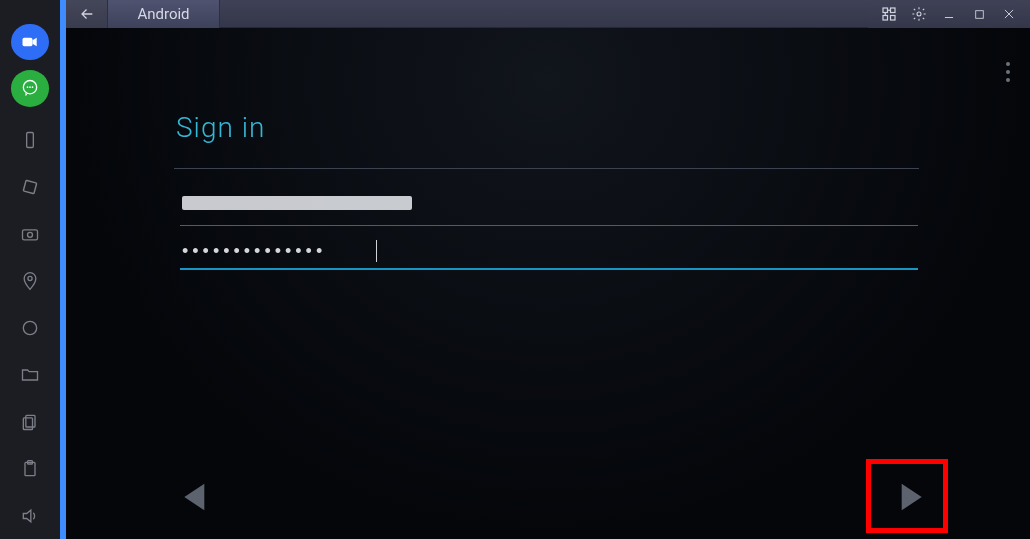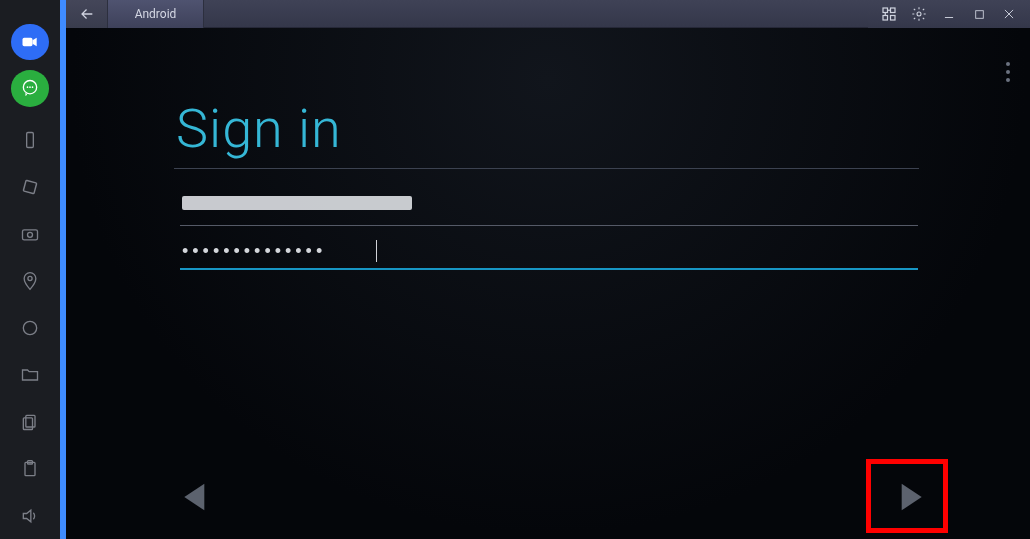--- a/index.html
+++ b/index.html
@@ -12,32 +12,32 @@
   .bubble-chat { background:#2aae3f; }
   .side-icon { width:24px; height:24px; margin:12px 0; display:flex; align-items:center; justify-content:center; color:#7c7f88;}
   .side-icon svg { stroke:#7c7f88; fill:none; stroke-width:1.6; }
 
   
   .accent { position:absolute; left:60px; top:0; width:6px; height:539px; background:#3f8cff; z-index:2; }
 
   
   .titlebar { position:absolute; left:66px; top:0; right:0; height:28px; background:linear-gradient(#4d5168,#3b3e52); display:flex; align-items:stretch; z-index:2;}
   .back-btn { width:42px; display:flex; align-items:center; justify-content:center; background:linear-gradient(#444659,#393c4d); border-right:1px solid #2c2f3e; color:#cfd2df; cursor:pointer; }
-  .tab { width:96px; display:flex; align-items:center; justify-content:center; background:linear-gradient(#4f5370,#3e415a); border-right:1px solid #2c2f3e; color:#d5d8e4; font-size:12px; cursor:pointer; }
+  .tab { width:112px; display:flex; align-items:center; justify-content:center; background:linear-gradient(#4f5370,#3e415a); border-right:1px solid #2c2f3e; color:#d5d8e4; font-size:15px; cursor:pointer; }
   .titlebar .spacer { flex:1; background:linear-gradient(#3f4256,#34374a); border-bottom:1px solid #262838;}
   .win-controls { display:flex; align-items:center; background:linear-gradient(#3f4256,#34374a); padding:0 6px; }
   .win-controls .wc { width:30px; height:28px; display:flex; align-items:center; justify-content:center; color:#d0d4e0; cursor:pointer;}
   .win-controls svg{stroke:#d0d4e0; fill:none; stroke-width:1.6;}
 
   
   .android { position:absolute; left:66px; top:28px; right:0; bottom:0; background:radial-gradient(ellipse at 50% 10%, #11151c 0%, #04060a 70%); }
   .three-dots{ position:absolute; right:20px; top:34px; display:flex; flex-direction:column; gap:4px; cursor:pointer;}
   .three-dots span{ width:4px; height:4px; background:#6b7280; border-radius:50%; display:block;}
 
-  .signin-title{ position:absolute; left:110px; top:69px; color:#35b7d6; font-size:54px; font-weight:300; letter-spacing:1px;}
+  .signin-title{ position:absolute; left:110px; top:83px; color:#35b7d6; font-size:28px; font-weight:300; letter-spacing:1px;}
   .title-under{ position:absolute; left:108px; top:140px; width:745px; height:1px; background:#3c4250;}
 
   .email-field{ position:absolute; left:114px; top:166px; width:738px; height:32px; border:none; border-bottom:1px solid #555a67; background:transparent; color:#cfd2d8; font-size:15px; padding:2px 2px 6px 2px; outline:none;}
   .email-redact{ position:absolute; left:116px; top:168px; width:230px; height:14px; background:#d9dbe0; border-radius:2px; opacity:.92;}
 
   .password-field{ position:absolute; left:114px; top:210px; width:738px; height:32px; border:none; border-bottom:2px solid #1796c4; background:transparent; color:#d3d6db; font-size:18px; letter-spacing:4px; padding:2px 2px 6px 2px; outline:none; font-family:Arial,sans-serif;}
   .cursor{ position:absolute; left:310px; top:212px; width:1px; height:22px; background:#d0d2d7; }
 
   .nav-back{ position:absolute; left:110px; bottom:18px; cursor:pointer;}
   .nav-back svg{ fill:#5c626e; }

